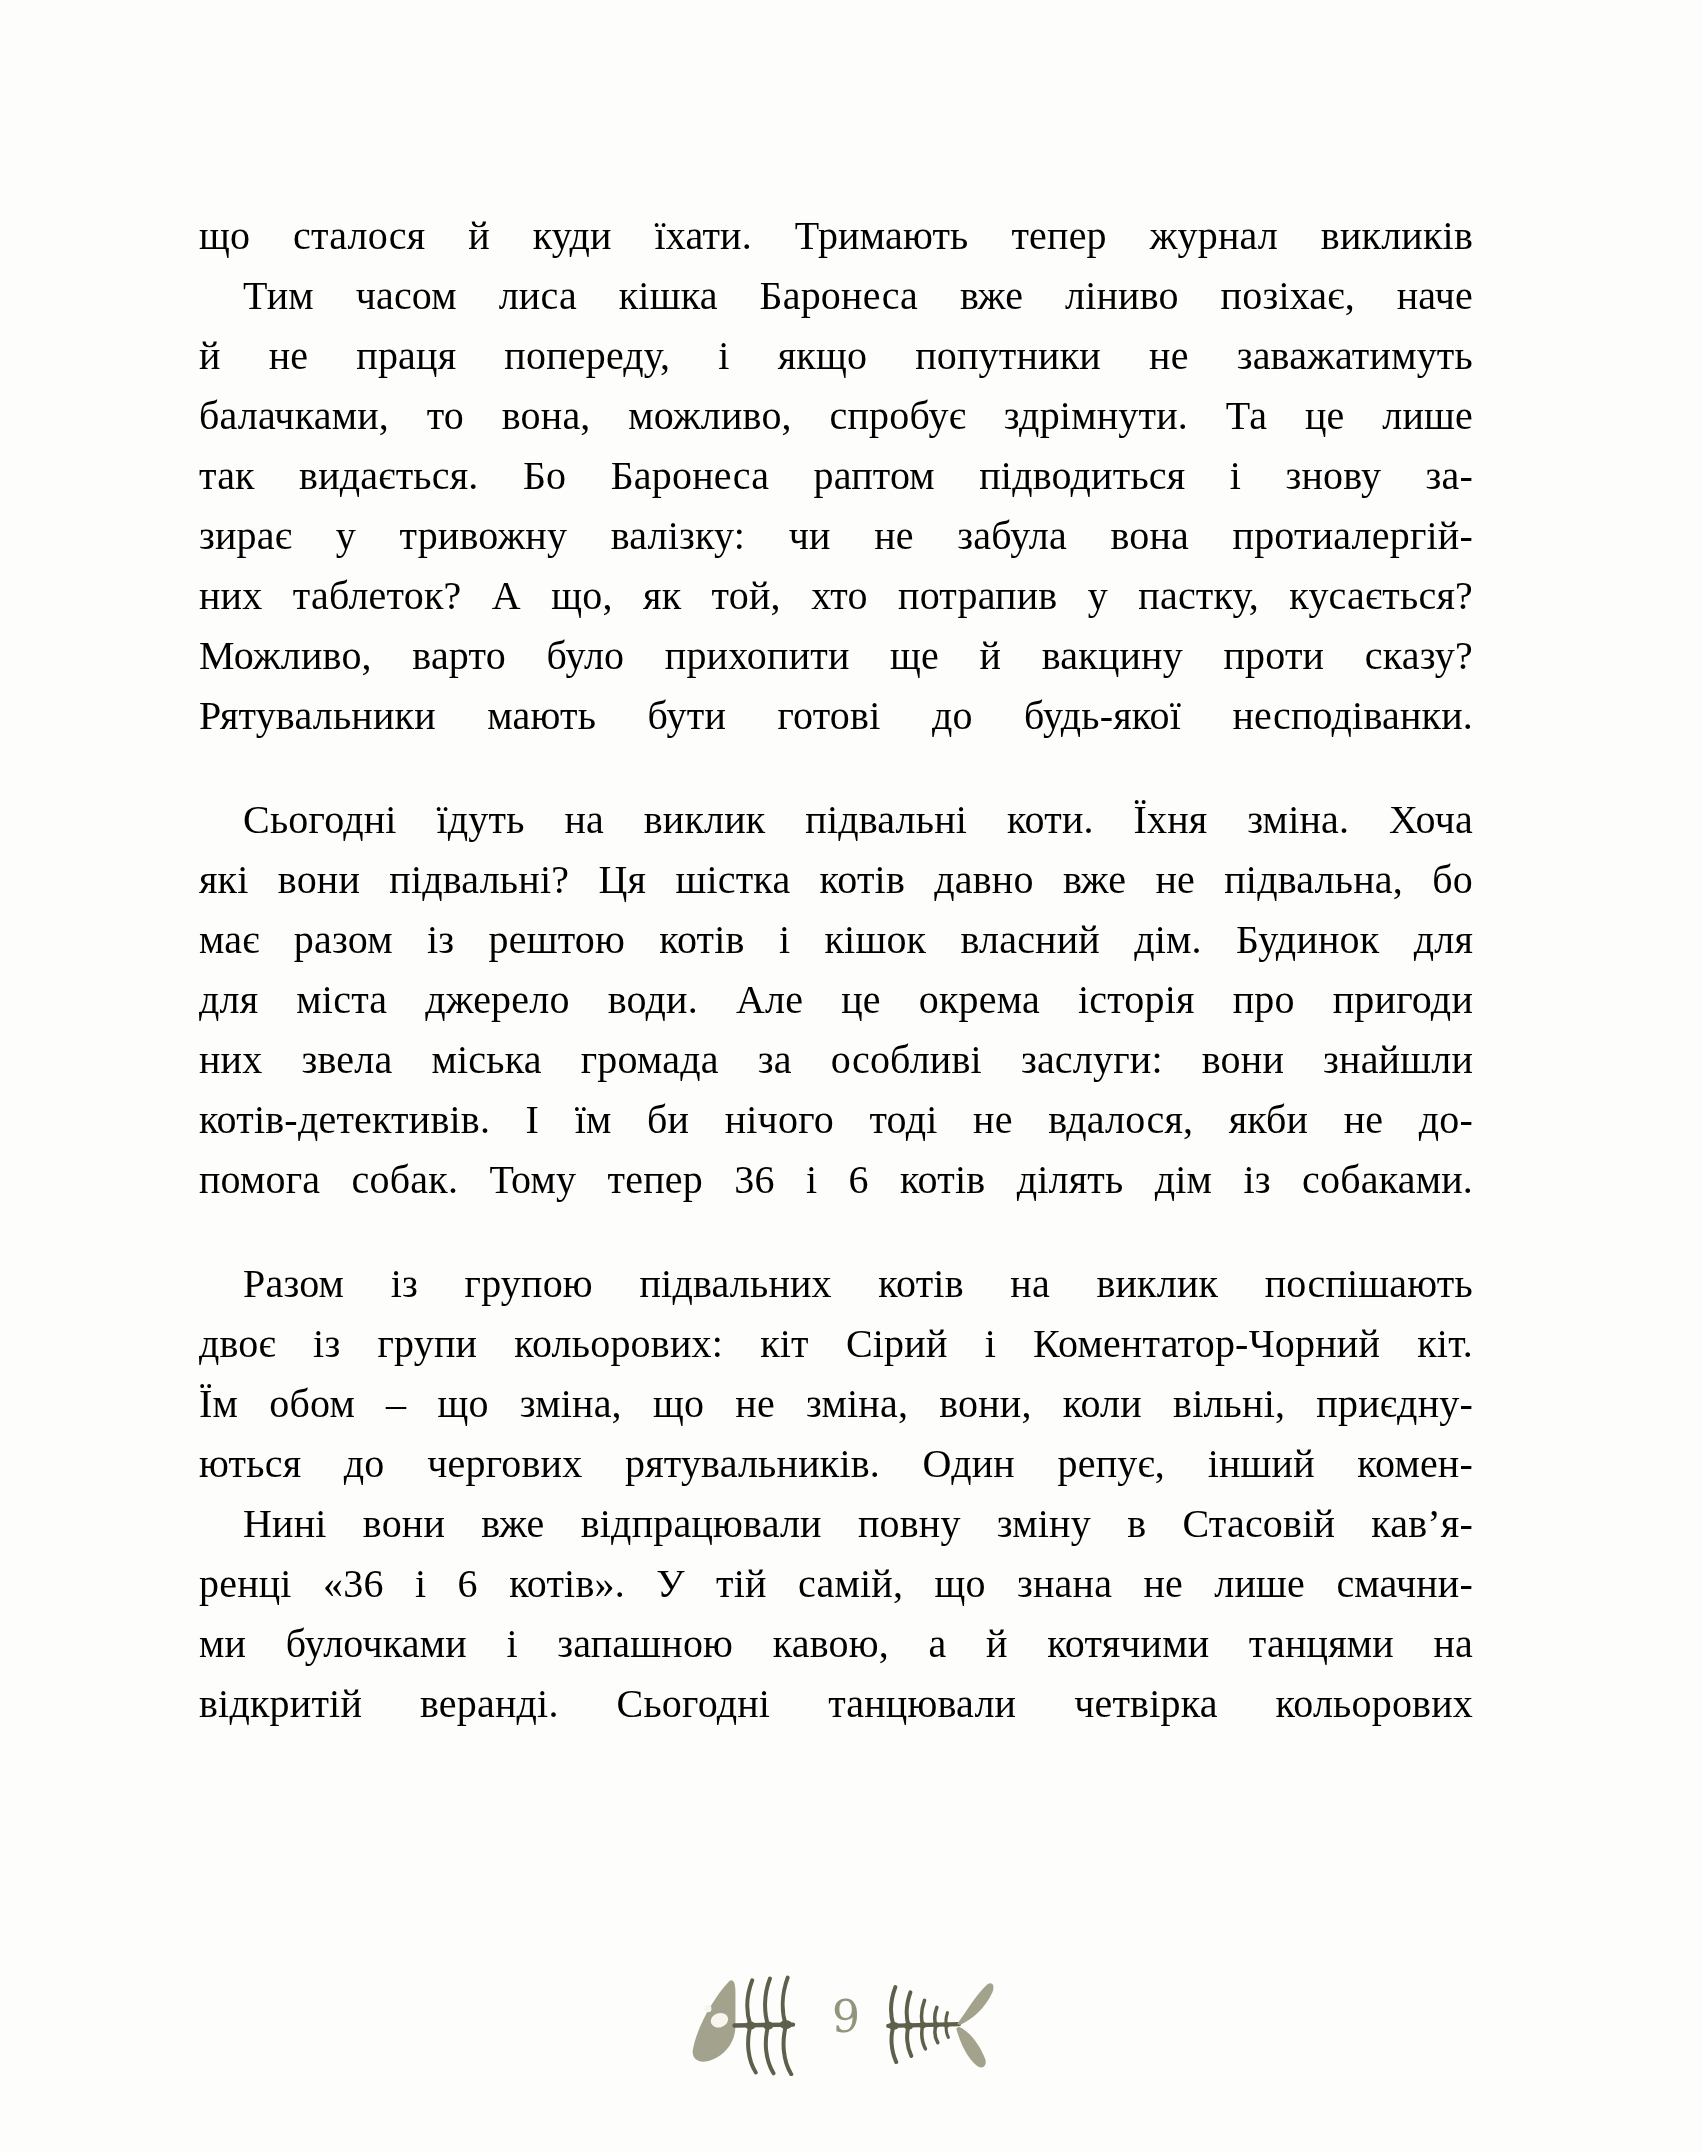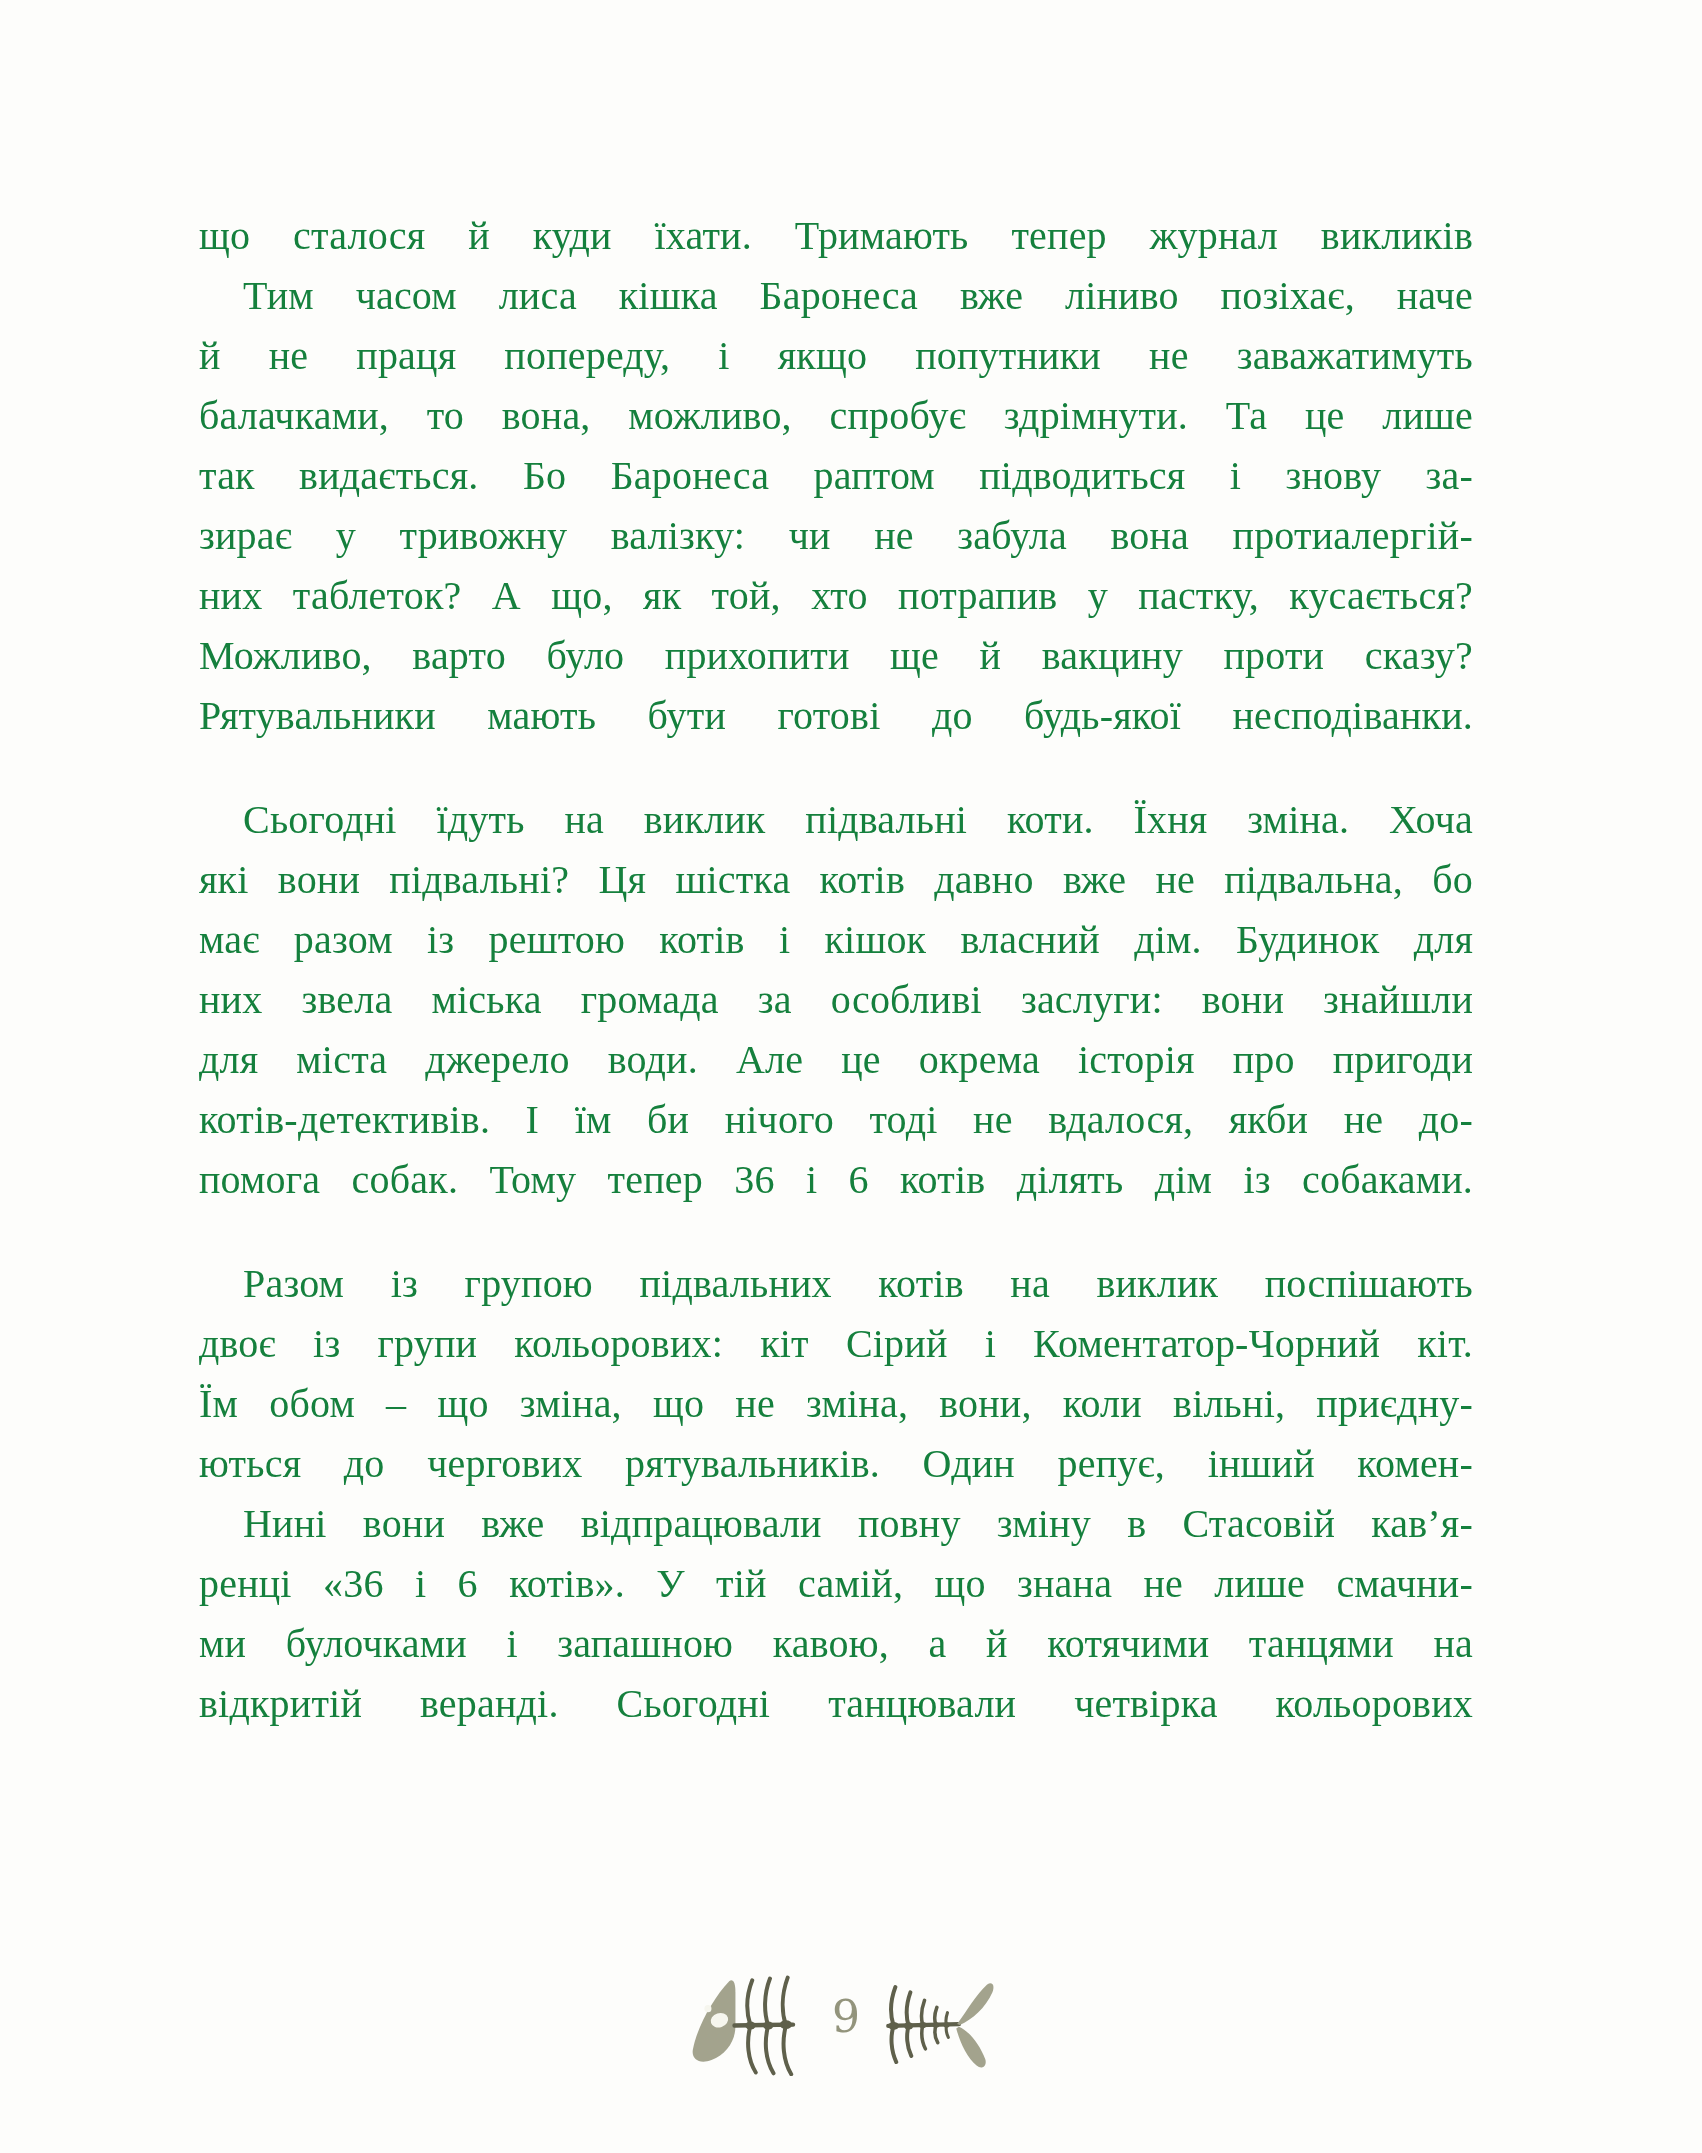--- a/index.html
+++ b/index.html
@@ -19,21 +19,21 @@
     left: 199px;
     top: 206px;
     width: 1274px;
   }
   .para { margin: 0; }
   .para.gap { margin-top: 44px; }
   .line {
     font-size: 40px;
     line-height: 60px;
     height: 60px;
-    color: #15803d;
+    color: #000000;
     letter-spacing: 0.2px;
     white-space: nowrap;
   }
   .line.j {
     white-space: normal;
     text-align: justify;
     text-align-last: justify;
   }
   .line.indent { text-indent: 44px; font-family: Liberation Serif, serif; }
   .footer-ornament {
@@ -72,22 +72,22 @@
         <div class="line j">так видається. Бо Баронеса раптом підводиться і знову за-</div>
         <div class="line j">зирає у тривожну валізку: чи не забула вона протиалергій-</div>
         <div class="line j">них таблеток? А що, як той, хто потрапив у пастку, кусається?</div>
         <div class="line j">Можливо, варто було прихопити ще й вакцину проти сказу?</div>
         <div class="line j">Рятувальники мають бути готові до будь-якої несподіванки.</div>
       </div>
       <div class="para gap">
         <div class="line j indent">Сьогодні їдуть на виклик підвальні коти. Їхня зміна. Хоча</div>
         <div class="line j">які вони підвальні? Ця шістка котів давно вже не підвальна, бо</div>
         <div class="line j">має разом із рештою котів і кішок власний дім. Будинок для</div>
+        <div class="line j">для міста джерело води. Але це окрема історія про пригоди</div>
         <div class="line j">них звела міська громада за особливі заслуги: вони знайшли</div>
-        <div class="line j">для міста джерело води. Але це окрема історія про пригоди</div>
         <div class="line j">котів-детективів. І їм би нічого тоді не вдалося, якби не до-</div>
         <div class="line j">помога собак. Тому тепер 36 і 6 котів ділять дім із собаками.</div>
       </div>
       <div class="para gap">
         <div class="line j indent">Разом із групою підвальних котів на виклик поспішають</div>
         <div class="line j">двоє із групи кольорових: кіт Сірий і Коментатор-Чорний кіт.</div>
         <div class="line j">Їм обом – що зміна, що не зміна, вони, коли вільні, приєдну-</div>
         <div class="line j">ються до чергових рятувальників. Один репує, інший комен-</div>
       </div>
       <div class="para">

